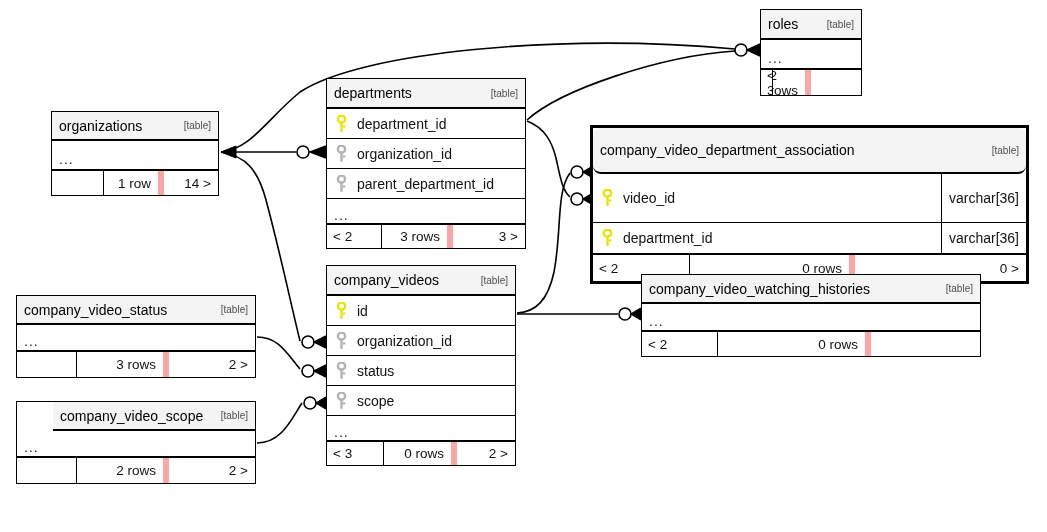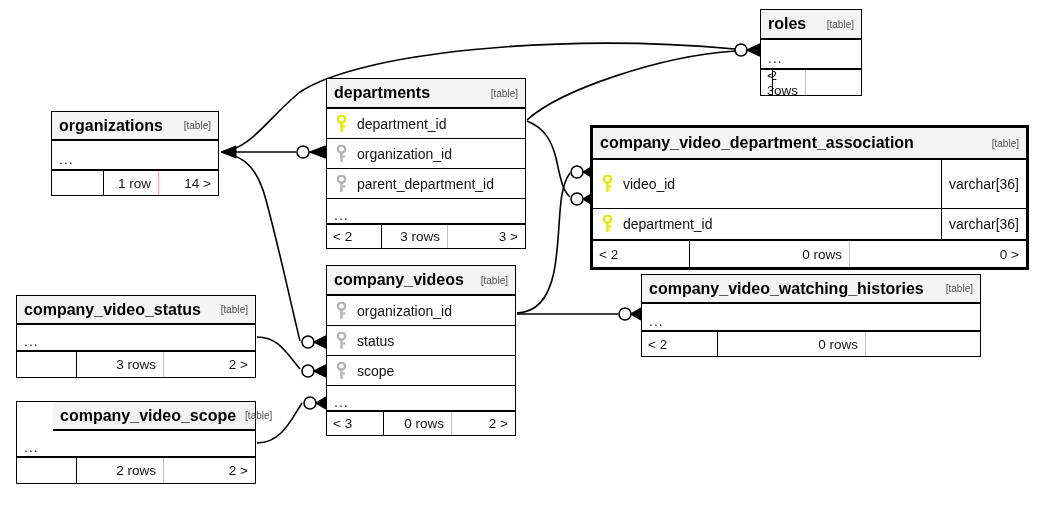--- a/index.html
+++ b/index.html
@@ -41,23 +41,23 @@
     background: #f4f4f4;
     border-bottom: 2px solid #000000;
     box-sizing: border-box;
     display: flex;
     align-items: center;
     justify-content: space-between;
     padding: 0 7px;
     white-space: nowrap;
   }
   .tbl-name {
-    font-weight: bold;
+    font-weight: normal;
     color: #000000;
-    font-size: 16px;
+    font-size: 14px;
   }
   .tbl-tag {
     color: #4d4d4d;
     font-size: 10px;
     padding-left: 9px;
   }
   .tbl-row {
     border-bottom: 1px solid #000000;
     box-sizing: border-box;
     display: flex;
@@ -110,21 +110,21 @@
   }
   .f-cell {
     box-sizing: border-box;
     display: flex;
     align-items: center;
     height: 100%;
     overflow: hidden;
   }
   .f-left   { justify-content: flex-start; padding-left: 6px; }
   .f-mid    { justify-content: flex-end; padding-right: 7px; border-left: 1px solid #000000; }
-  .f-right  { justify-content: flex-end; padding-right: 7px; border-left: 1px solid #fca5a5; }
+  .f-right  { justify-content: flex-end; padding-right: 7px; border-left: 6px solid #fca5a5; }
   .credit {
     position: absolute;
     font-size: 14.5px;
     color: #1a1a1a;
     white-space: nowrap;
   }
 </style>
 </head>
 <body>
 
@@ -250,21 +250,21 @@
         <div class="tbl-row" style="height: 25px;">
           <span class="ellipsis-row">...</span>
         </div>
         <div class="footer-row" style="height: 24px;">
           <span class="f-cell f-left" style="width:54px">&lt; 2</span>
           <span class="f-cell f-mid" style="width:66px">3 rows</span>
           <span class="f-cell f-right" style="width:78px">3 &gt;</span>
         </div>
       </div>
       <div class="table-box focus" style="left: 590px; top: 125px; width: 439px;">
-        <div class="tbl-header" style="height: 32px;">
+        <div class="tbl-header" style="height: 46px; border-radius: 8px;">
           <span class="tbl-name">company_video_department_association</span>
           <span class="tbl-tag">[table]</span>
         </div>
         <div class="tbl-row" style="height: 49px;">
           <span class="col-name">
             <span class="keyicon"><svg viewBox="0 0 13 18" width="13" height="18">
                 <circle cx="6.5" cy="4.2" r="3.6" fill="none" stroke="#e6e600" stroke-width="2.4"></circle>
                 <rect x="5.3" y="6.6" width="2.4" height="10.2" fill="#e6e600"></rect>
                 <rect x="7.7" y="10.4" width="2.6" height="2.1" fill="#e6e600"></rect>
               </svg></span>
@@ -290,20 +290,30 @@
         </div>
       </div>
       <div class="table-box" style="left: 326px; top: 265px; width: 190px;">
         <div class="tbl-header" style="height: 30px;">
           <span class="tbl-name">company_videos</span>
           <span class="tbl-tag">[table]</span>
         </div>
         <div class="tbl-row" style="height: 30px;">
           <span class="col-name">
             <span class="keyicon"><svg viewBox="0 0 13 18" width="13" height="18">
+                <circle cx="6.5" cy="4.2" r="3.6" fill="none" stroke="#e6e600" stroke-width="2.4"></circle>
+                <rect x="5.3" y="6.6" width="2.4" height="10.2" fill="#e6e600"></rect>
+                <rect x="7.7" y="10.4" width="2.6" height="2.1" fill="#e6e600"></rect>
+              </svg></span>
+            <span>id</span>
+          </span>
+        </div>
+        <div class="tbl-row" style="height: 30px;">
+          <span class="col-name">
+            <span class="keyicon"><svg viewBox="0 0 13 18" width="13" height="18">
                 <circle cx="6.5" cy="4.2" r="3.6" fill="none" stroke="#b3b3b3" stroke-width="2.4"></circle>
                 <rect x="5.3" y="6.6" width="2.4" height="10.2" fill="#b3b3b3"></rect>
                 <rect x="7.7" y="10.4" width="2.6" height="2.1" fill="#b3b3b3"></rect>
               </svg></span>
             <span>organization_id</span>
           </span>
         </div>
         <div class="tbl-row" style="height: 30px;">
           <span class="col-name">
             <span class="keyicon"><svg viewBox="0 0 13 18" width="13" height="18">

